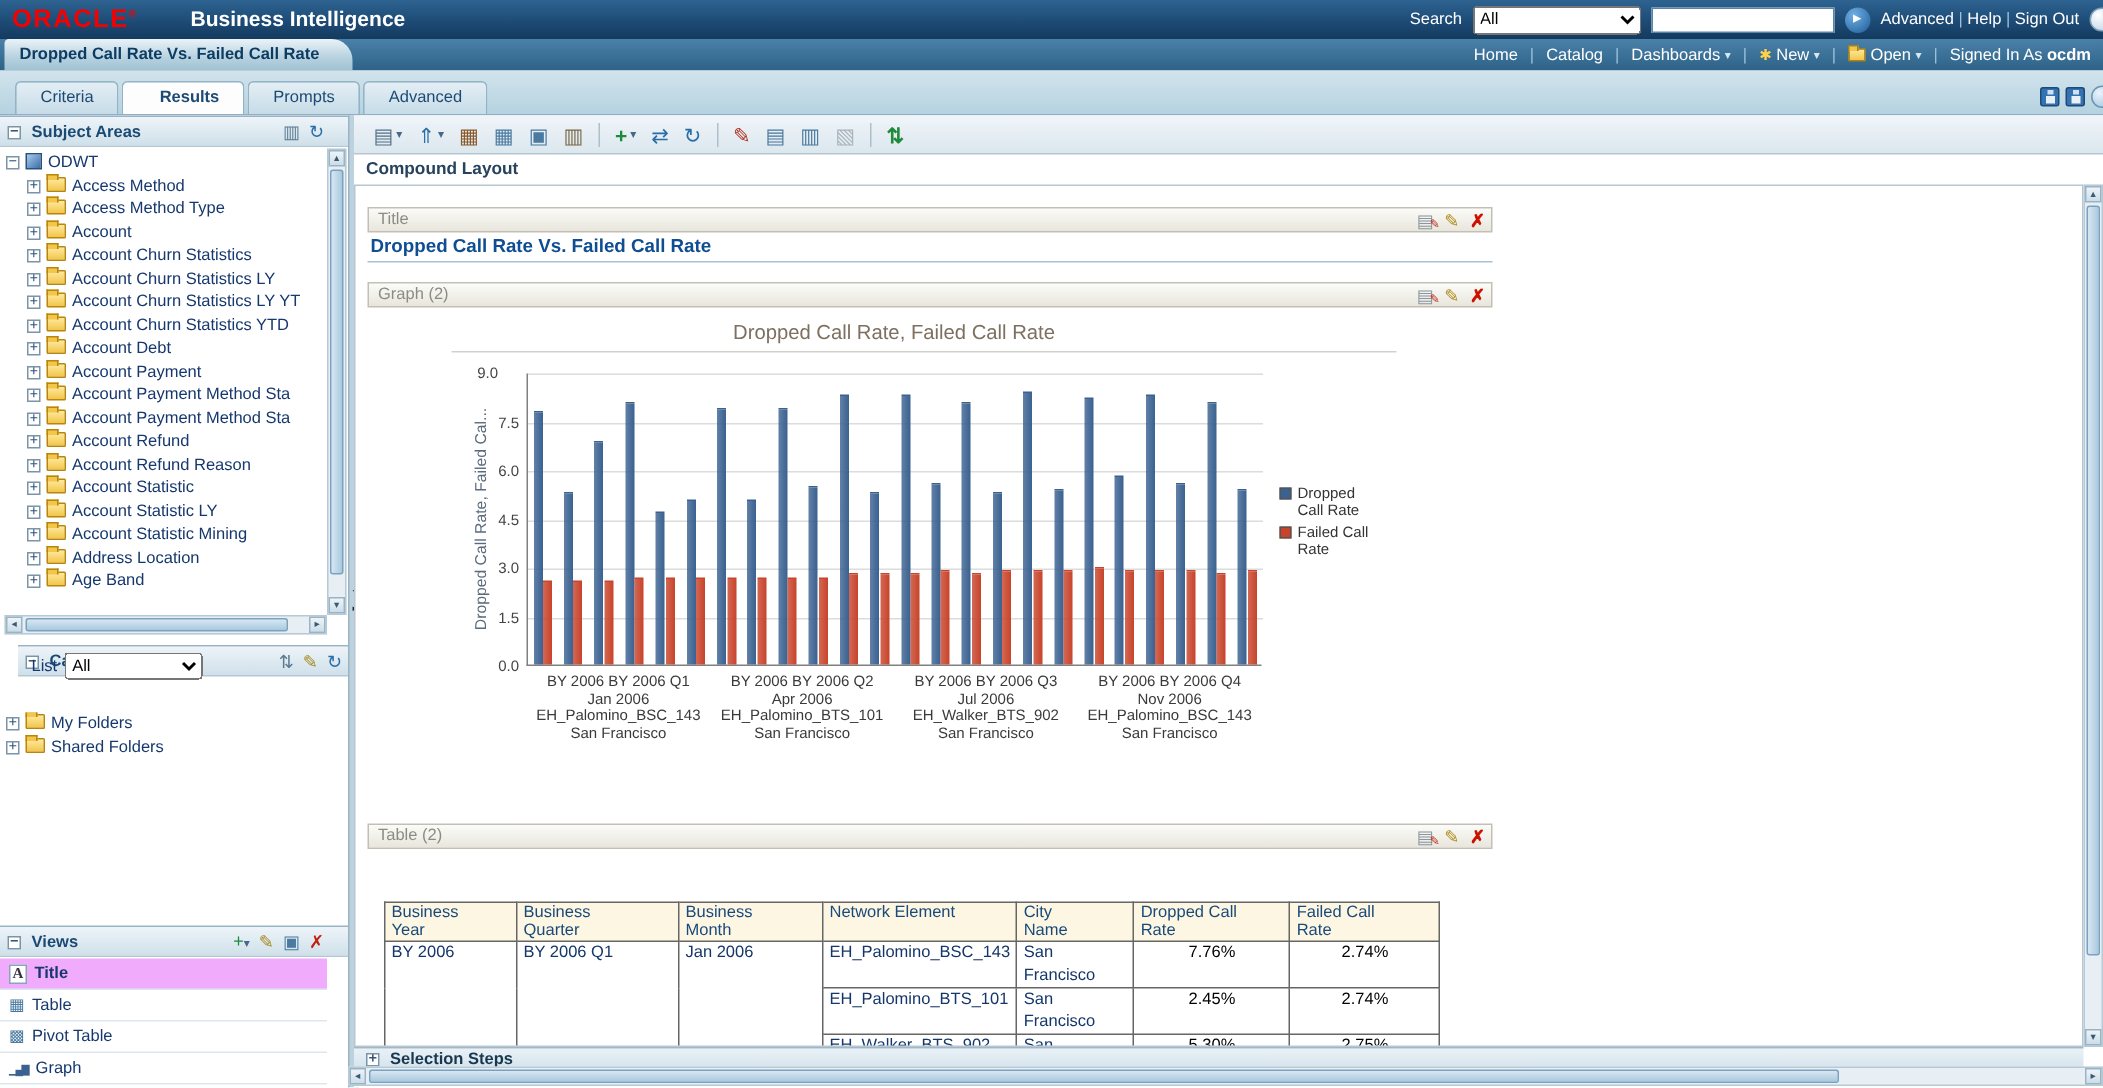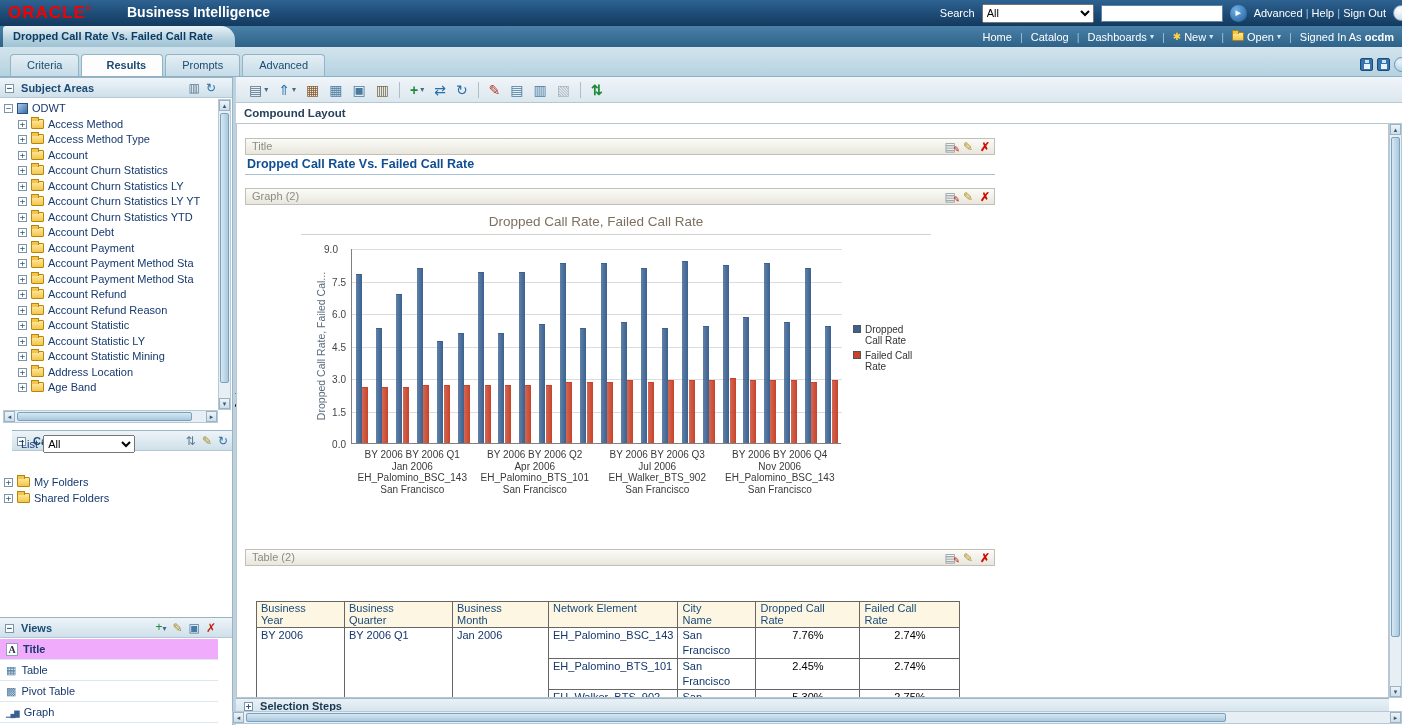--- a/index.html
+++ b/index.html
@@ -377,21 +377,21 @@
     <div id="chart-title">Dropped Call Rate, Failed Call Rate</div>
     <div id="chart-rule"></div>
     <div id="ylabel">Dropped Call Rate, Failed Cal...</div>
     <div id="yticks">
         <div class="ytick" style="left: 79px; top: 315px;">0.0</div>
         <div class="ytick" style="left: 79px; top: 282.5px;">1.5</div>
         <div class="ytick" style="left: 79px; top: 250px;">3.0</div>
         <div class="ytick" style="left: 79px; top: 217.5px;">4.5</div>
         <div class="ytick" style="left: 79px; top: 185px;">6.0</div>
         <div class="ytick" style="left: 79px; top: 152.5px;">7.5</div>
-        <div class="ytick" style="left: 79px; top: 120px; text-align: center;">9.0</div>
+        <div class="ytick" style="left: 65px; top: 120px;">9.0</div>
       </div>
     <div id="plot">
         <div class="gridline" style="top: 162.5px;"></div>
         <div class="gridline" style="top: 130px;"></div>
         <div class="gridline" style="top: 97.5px;"></div>
         <div class="gridline" style="top: 65px;"></div>
         <div class="gridline" style="top: 32.5px;"></div>
         <div class="gridline" style="top: 0px;"></div>
         <div class="bar" style="left: 3.5px; height: 169px; background: linear-gradient(90deg, rgba(58, 97, 144, 0.8), rgb(58, 97, 144)); border-top: 1px solid rgb(58, 97, 144);"></div>
         <div class="bar" style="left: 10px; height: 56.3333px; background: linear-gradient(90deg, rgba(200, 67, 42, 0.8), rgb(200, 67, 42)); border-top: 1px solid rgb(200, 67, 42);"></div>

